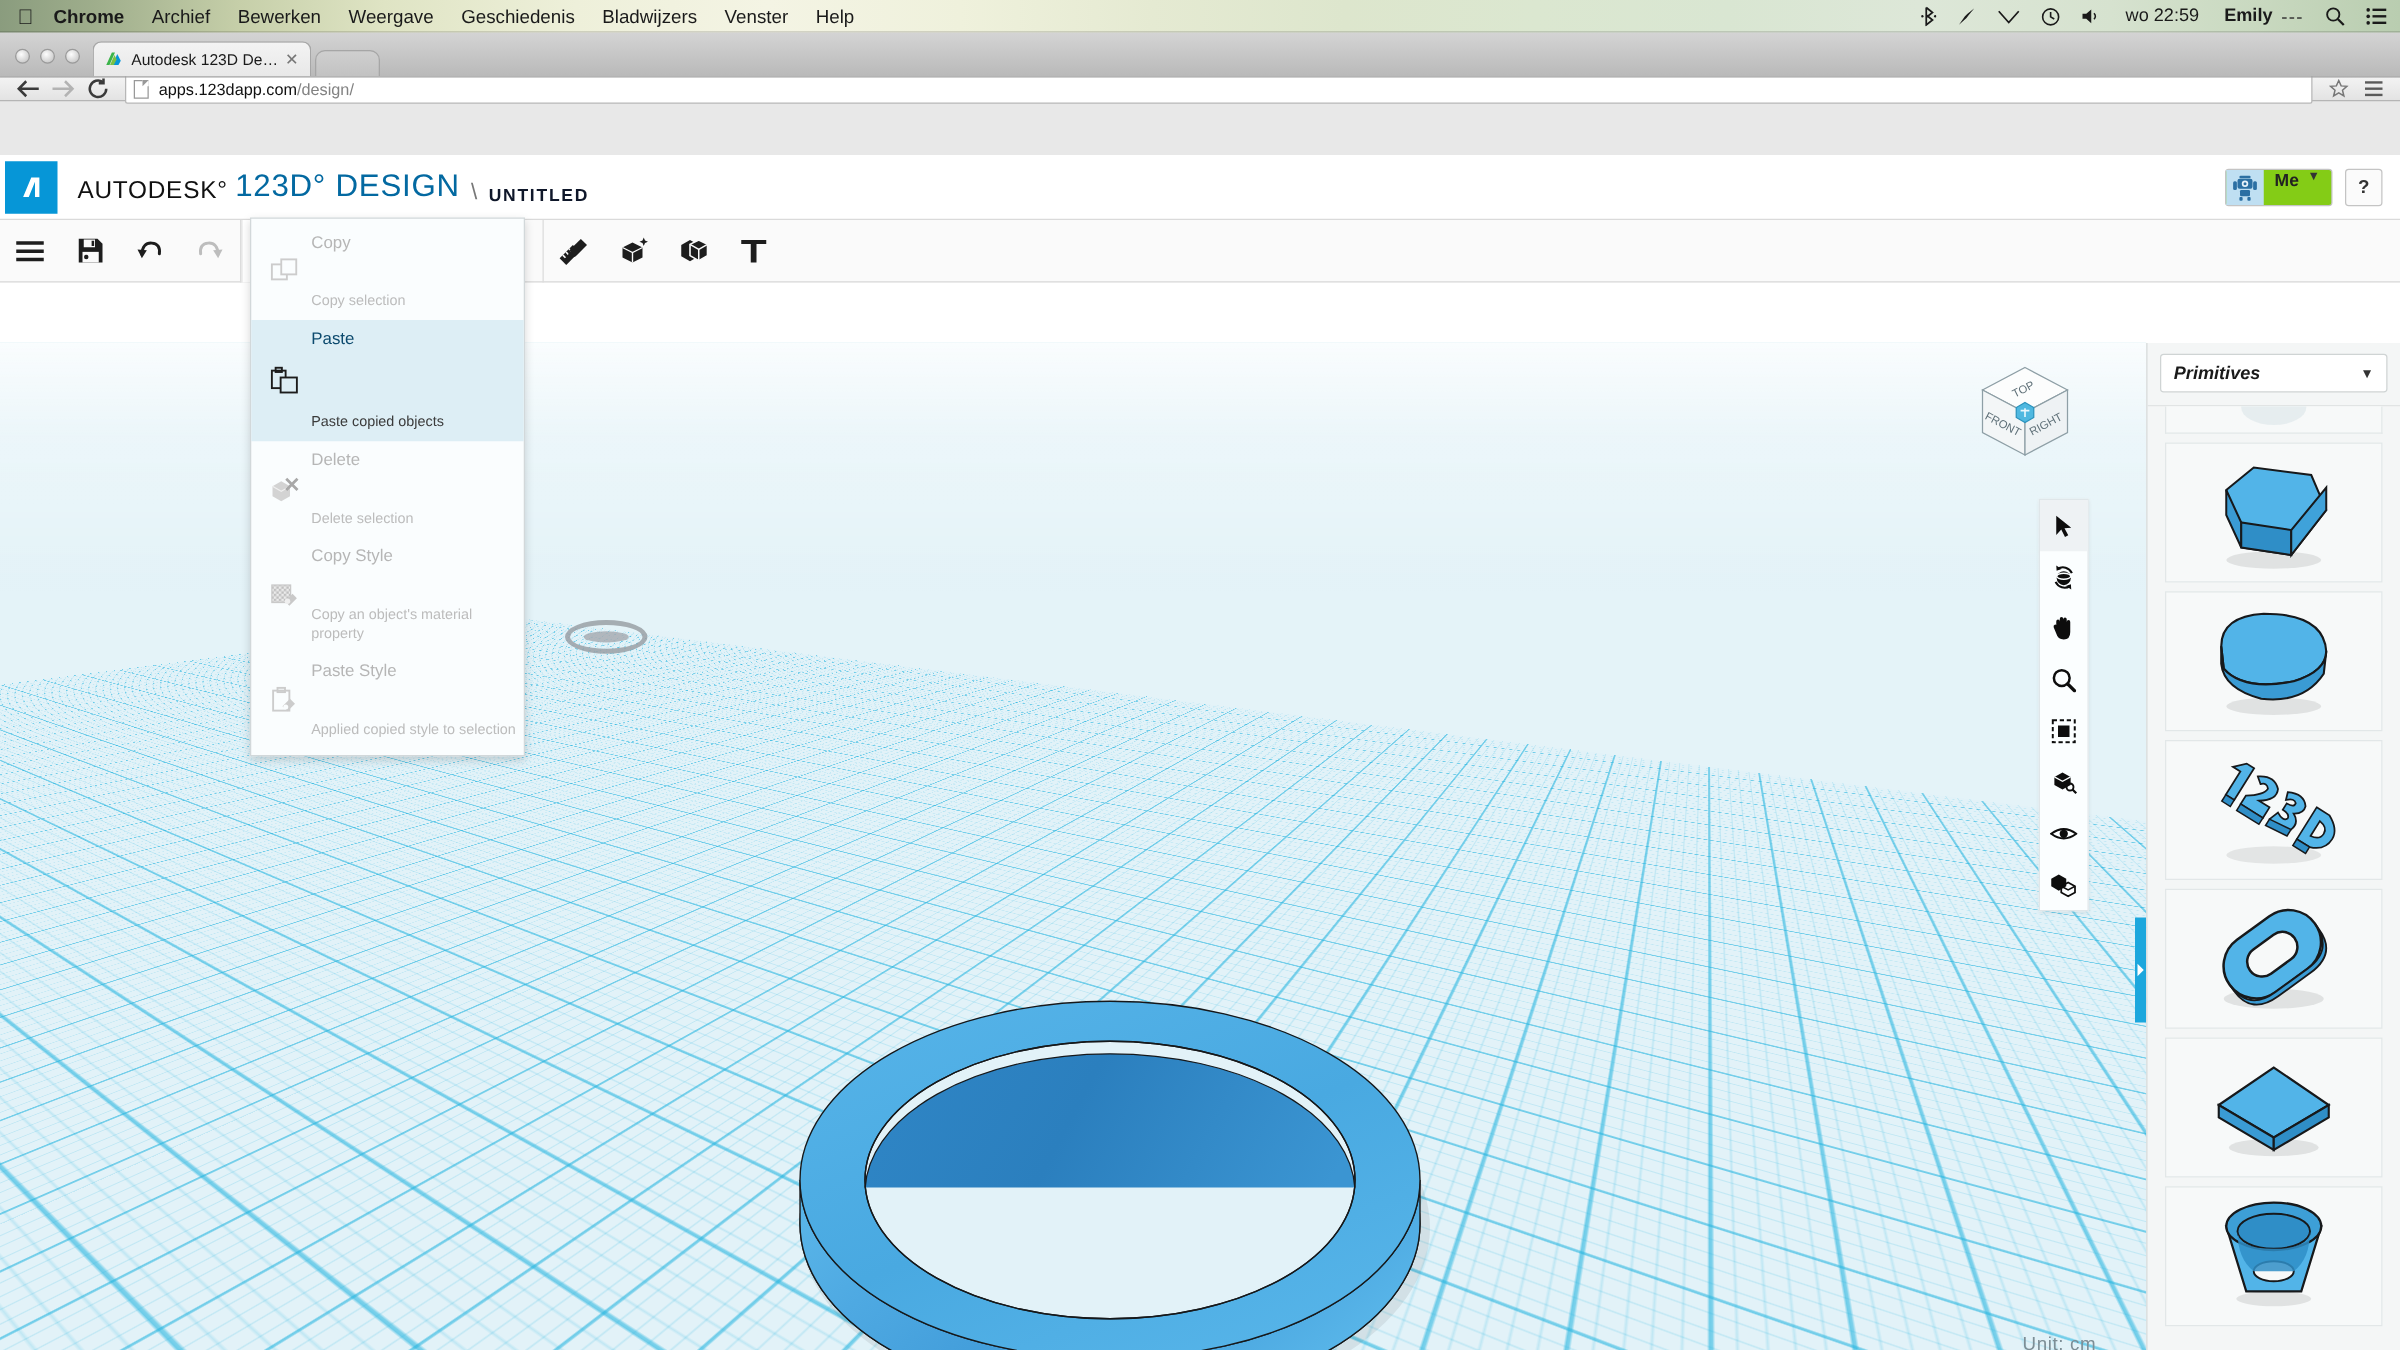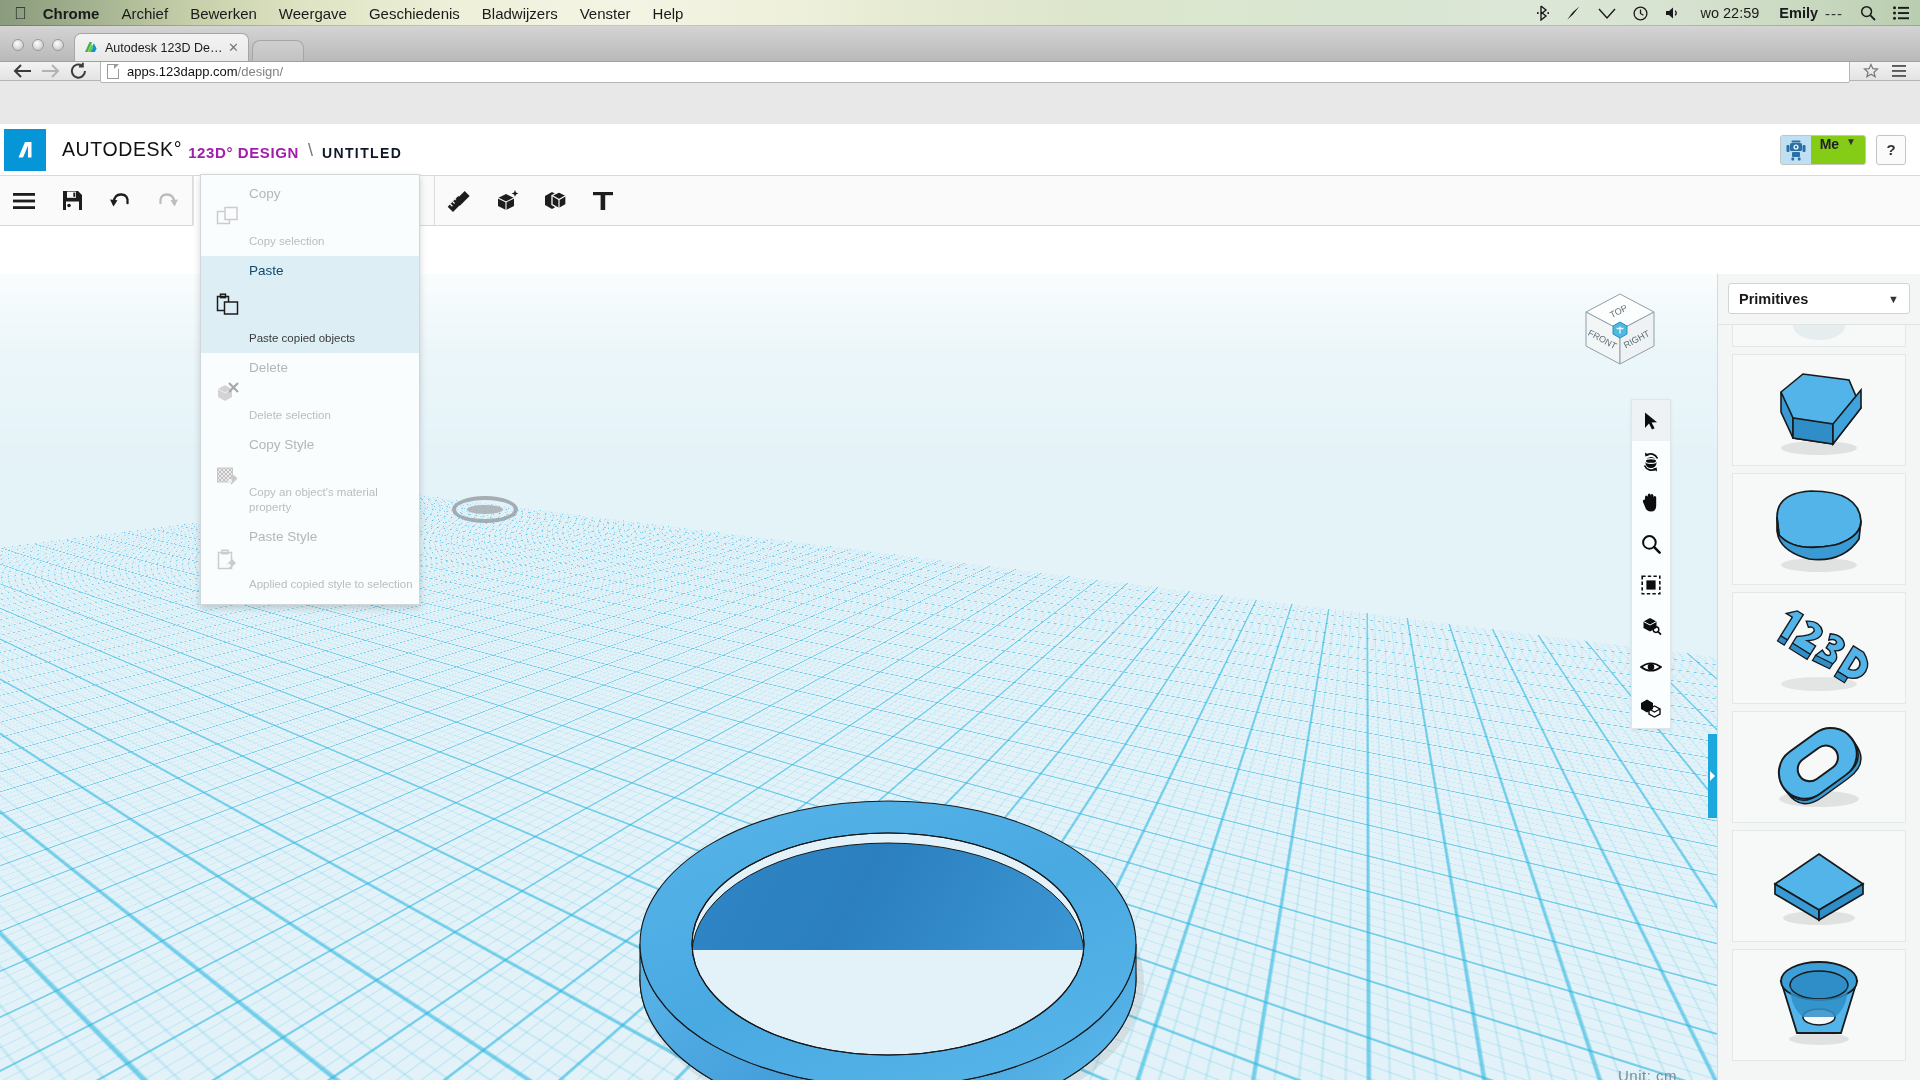--- a/index.html
+++ b/index.html
@@ -100,21 +100,21 @@
     position: relative; height: 52px; background: #fff;
     border-bottom: 1px solid #dadada;
     display: flex; align-items: center;
   }
   #adsk-logo {
     width: 42px; height: 42px; background: #0696d7; margin-left: 4px;
     display: flex; align-items: center; justify-content: center; flex: none;
   }
   #brand { margin-left: 16px; display: flex; align-items: flex-end; white-space: nowrap; }
   #brand .b1 { font-size: 19.5px; letter-spacing: 0.6px; color: #111; }
-  #brand .b2 { font-size: 15px; letter-spacing: 0.6px; color: #a21caf; font-weight: bold; margin-left: 6px;}
+  #brand .b2 { font-size: 25px; letter-spacing: 0.6px; color: #0369a1; font-weight: normal; margin-left: 6px;}
   #brand .sep { font-size: 18px; color: #777; margin: 0 9px; }
   #brand .b3 { font-size: 14px; letter-spacing: 1.4px; color: #0f172a; font-weight: bold; }
   #hdr-right { margin-left: auto; display: flex; align-items: center; padding-right: 14px; gap: 10px; }
   #me-btn {
     display: flex; align-items: flex-start; height: 30px;
     border: 1px solid #c4c4c4; border-radius: 3px; background: #84cc16;
   }
   #me-avatar { width: 30px; height: 28px; background: #bfdff2; display:flex; align-items:center;
                justify-content:center; flex:none; }
   #me-btn .lbl { font-size: 14px; font-weight: bold; color: #222; padding: 0 7px 0 9px; }
@@ -219,21 +219,21 @@
   
   #right-panel {
     position: absolute; top: 150px; right: 0; width: 203px; bottom: 0;
     background: #f4f6f6; border-left: 1px solid #d6dada;
     display: flex; flex-direction: column;
   }
   #panel-head { padding: 9px 10px 10px 10px; }
   #panel-select {
     height: 31px; background: #fff; border: 1px solid #cfd4d4; border-radius: 3px;
     display: flex; align-items: center; padding: 0 10px;
-    font-size: 14.5px; font-weight: bold; color: #1a1a1a;
+    font-size: 14.5px; font-weight: bold; color: #1a1a1a; font-style: italic;
   }
   #panel-select .cv { margin-left: auto; font-size: 11px; color: #333; font-weight: normal; }
   #panel-list { flex: 1; overflow: hidden; position: relative; border-top: 1px solid #e1e4e4; }
   .prim-cell {
     margin: 7px 14px; height: 112px;
     background: #f7f9f9; border: 1px solid #e2e7e8;
     display: flex; align-items: center; justify-content: center;
     position: relative;
   }
   .prim-cell.partial { height: 22px; margin-top: 0; border-top: none; overflow: hidden; }

